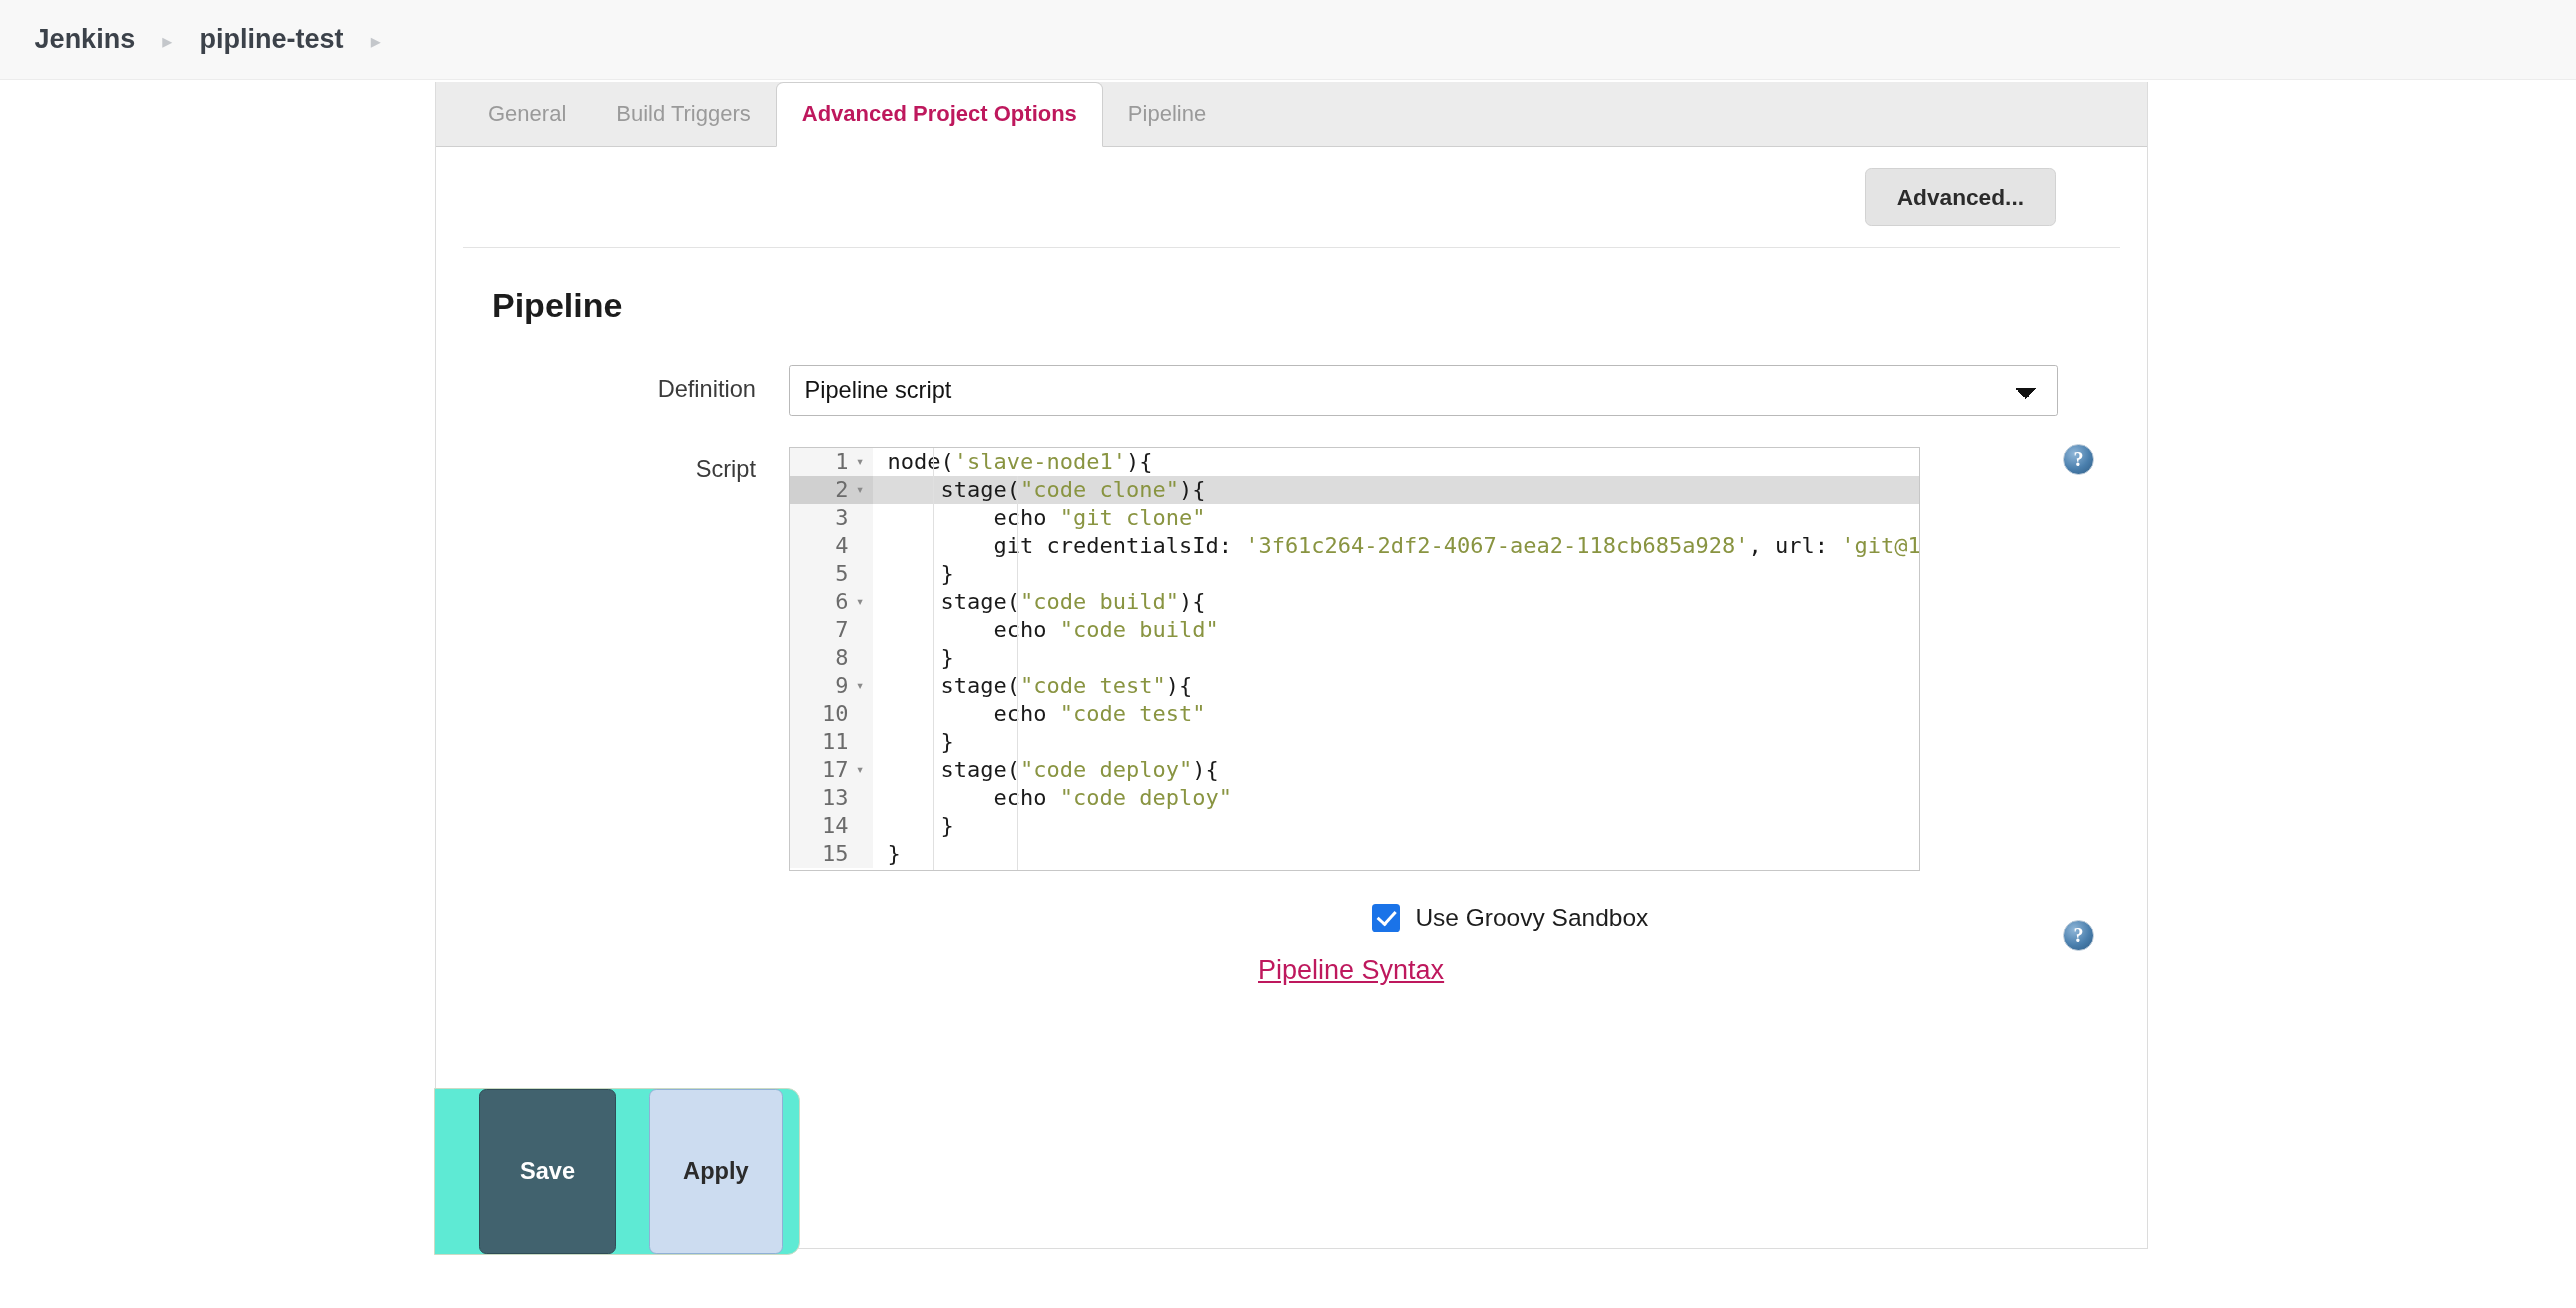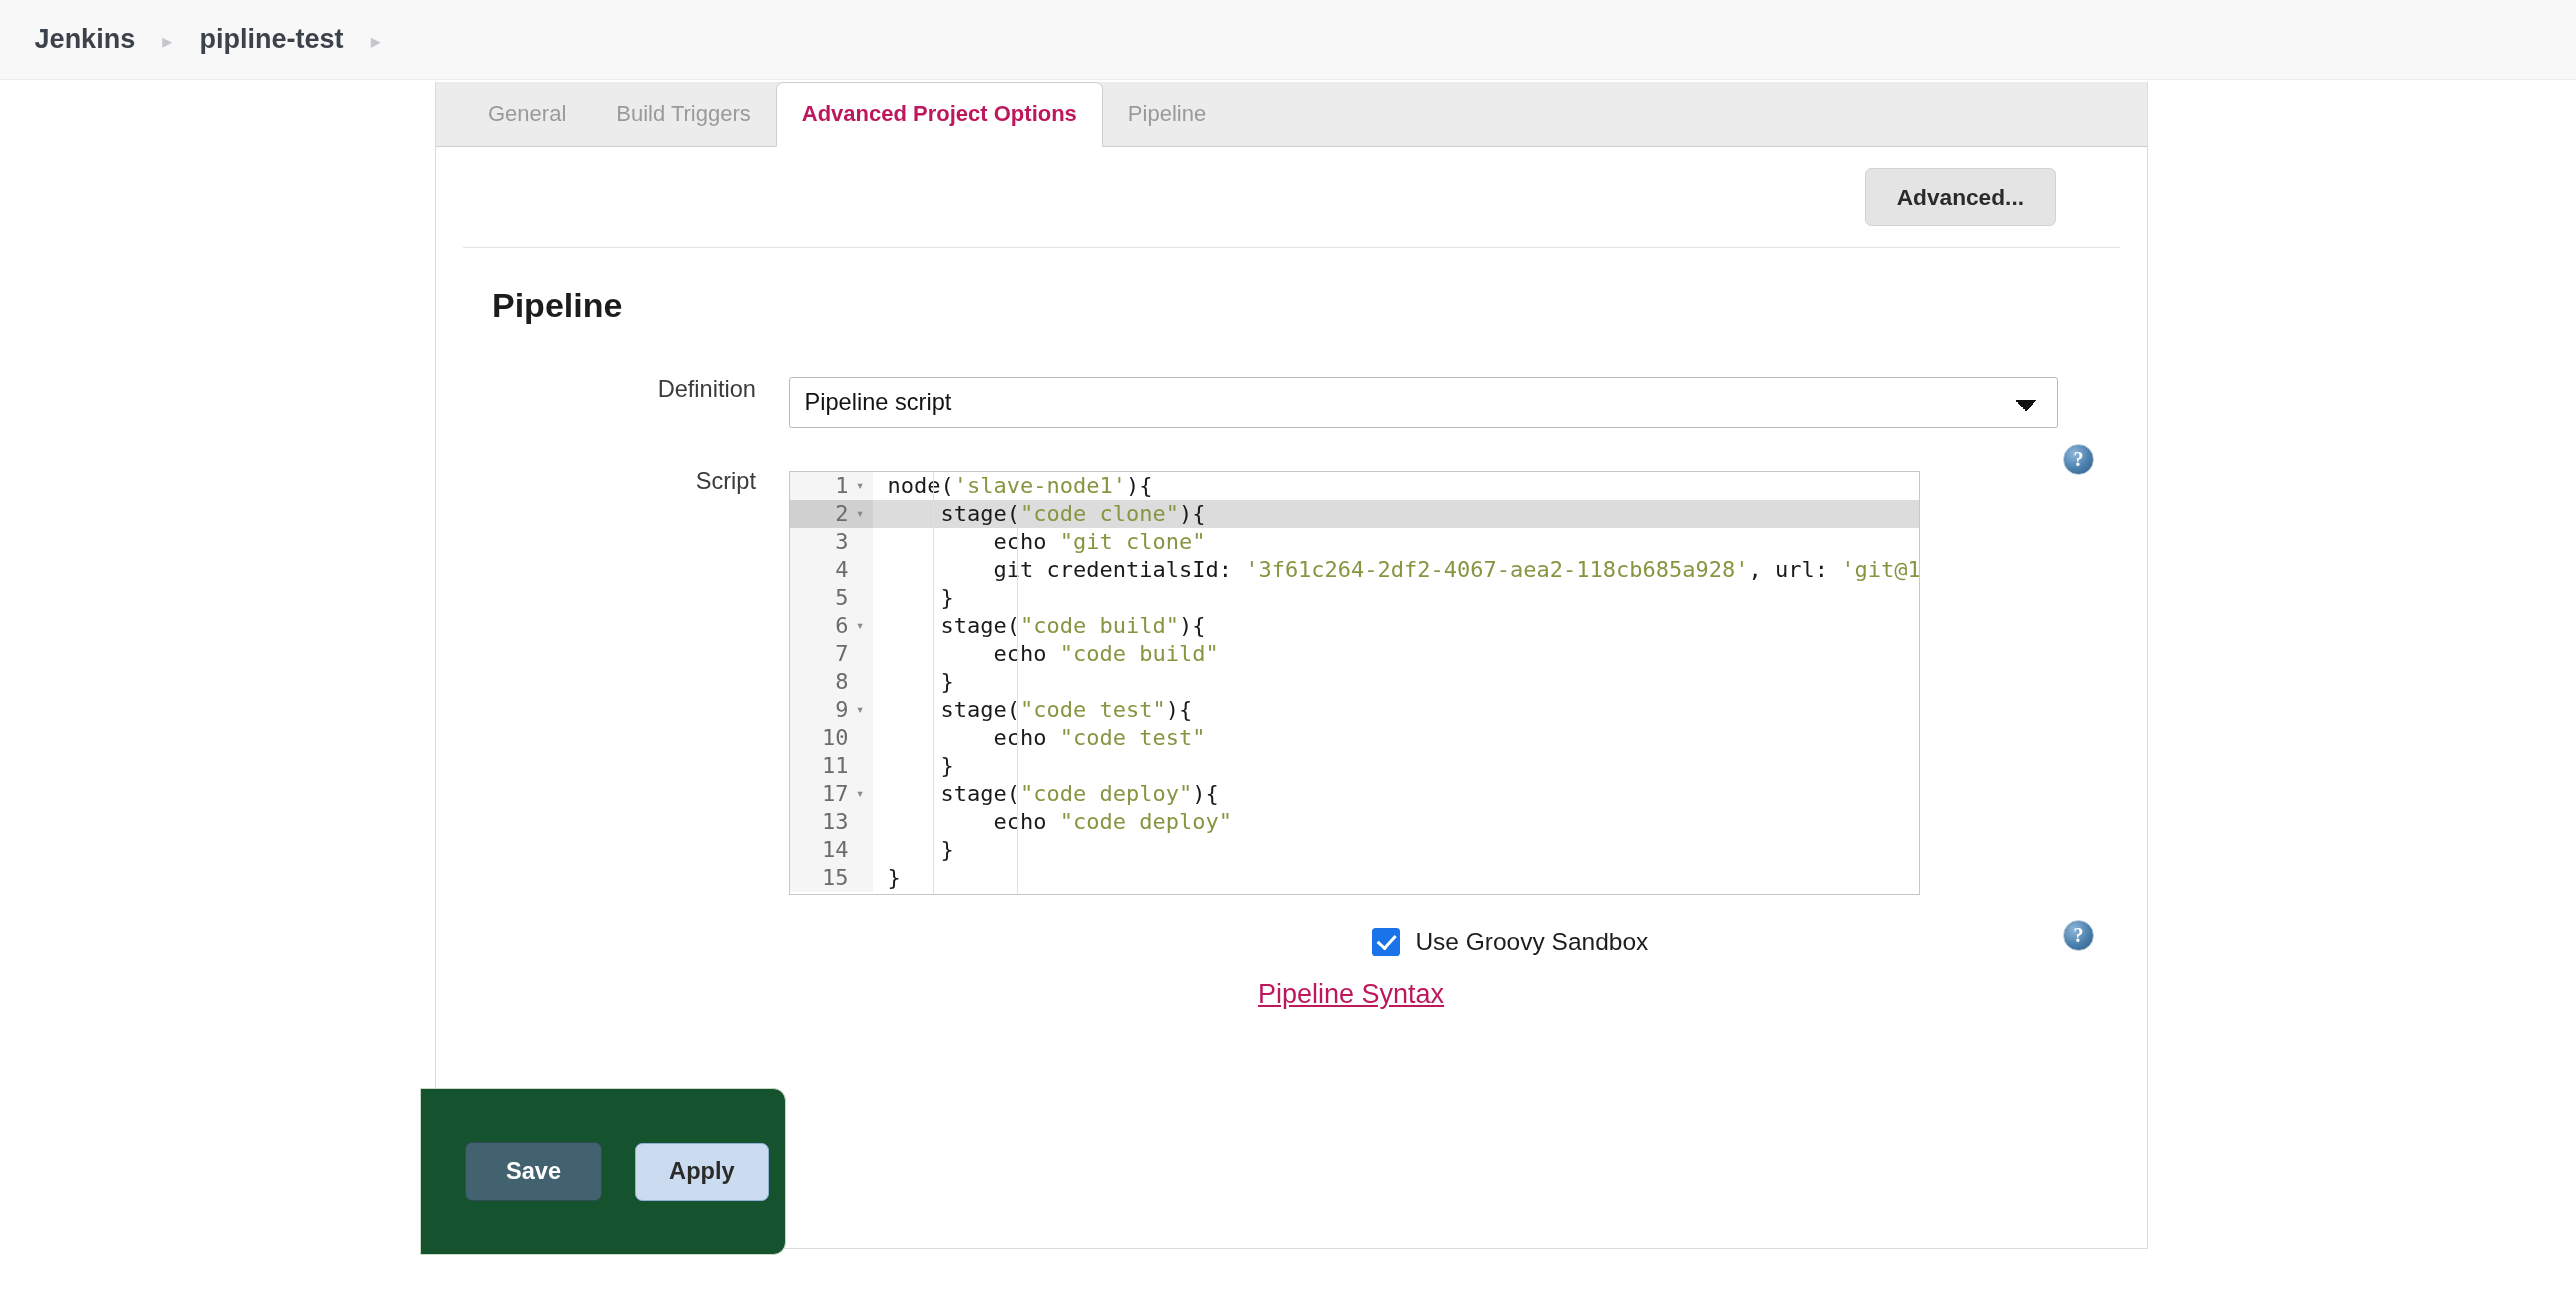--- a/index.html
+++ b/index.html
@@ -92,21 +92,21 @@
     margin: 38px 0 0 29px;
   }
 
   .form-row { display: flex; margin-top: 40px; }
   .form-label {
     width: 326px; text-align: right;
     font-size: 23.6px; color: #3b3b3b;
     padding-right: 33px; padding-top: 11px;
     flex: none;
   }
-  .form-field { flex: 1; position: relative; margin-top: 12px; }
+  .form-field { flex: 1; position: relative; }
 
   
   #definition-select {
     width: 1269px; height: 51px;
     font-size: 23.6px; color: #131313;
     font-family: "Liberation Sans", sans-serif;
     background: #ffffff;
     border: 0.9px solid #b9b9b9; border-radius: 2.7px;
     padding: 0 14.5px;
     appearance: none; -webkit-appearance: none;
@@ -206,26 +206,26 @@
   #pipeline-syntax-link {
     display: inline-block;
     margin: 23.6px 0 0 795px;
     font-size: 27px; color: #be185d;
     text-decoration: underline;
     cursor: pointer;
   }
 
   
   #save-bar {
-    position: absolute; left: 420px; top: 1088px;
+    position: absolute; left: 434px; top: 1088px;
     width: 366px; height: 167px;
-    background: #14532d;
+    background: #5eead4;
     border: 1.8px solid #cbdbc4;
     border-radius: 0 12.7px 12.7px 0;
-    display: flex; align-items: center;
+    display: flex; 
     padding-left: 44px; gap: 33px;
   }
   #save-button {
     background: #41626e; color: #ffffff;
     border: 0.9px solid #2f4c56; border-radius: 7.3px;
     font-size: 23.6px; font-weight: bold;
     padding: 15.4px 40px;
     font-family: "Liberation Sans", sans-serif;
     cursor: pointer;
   }

